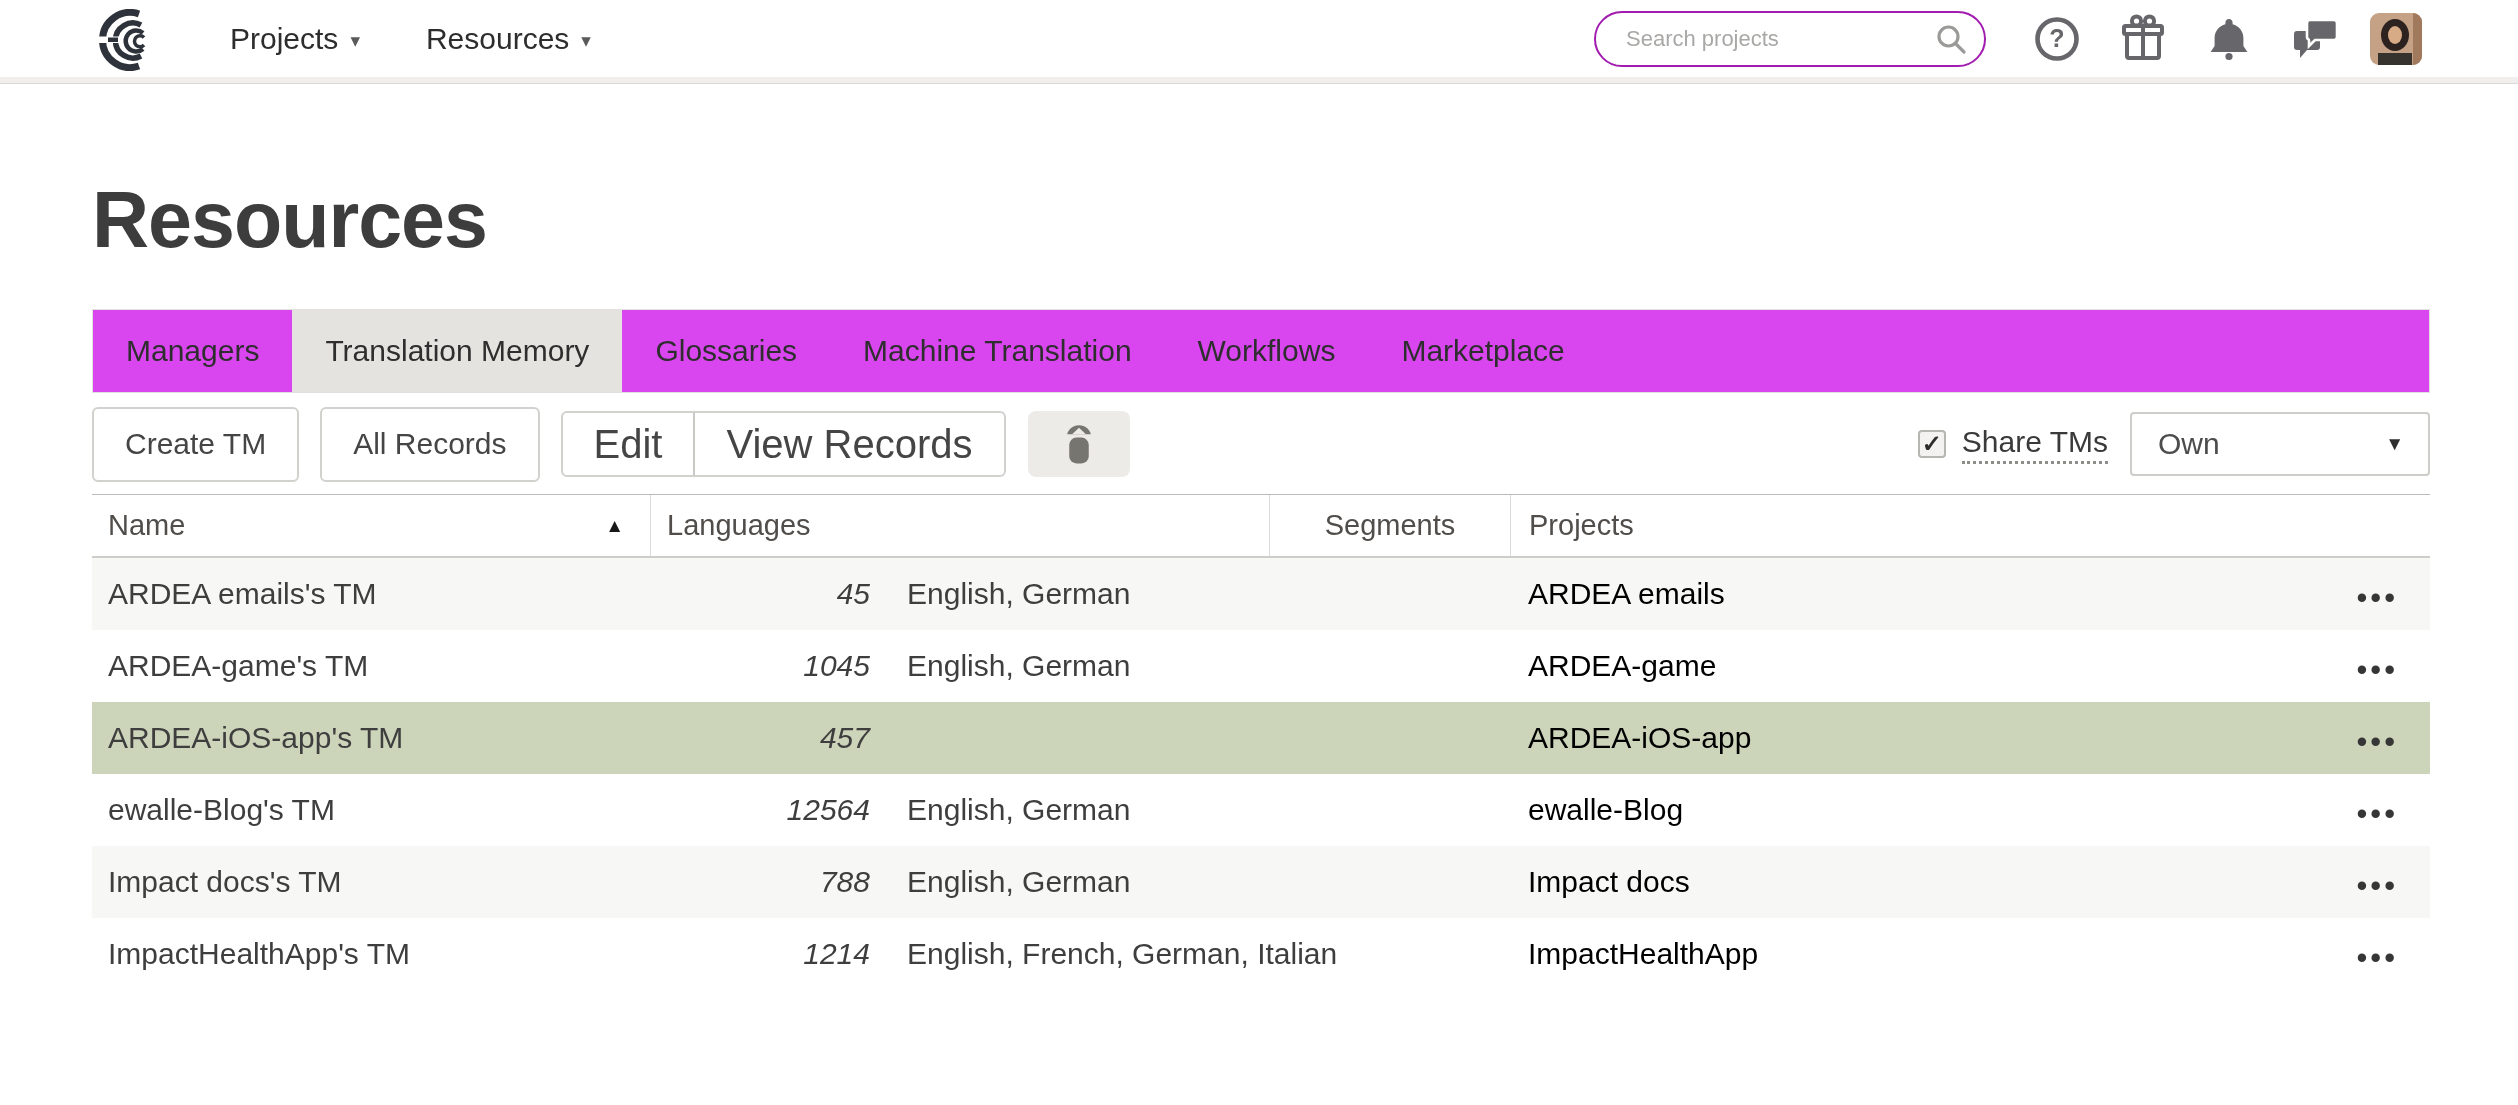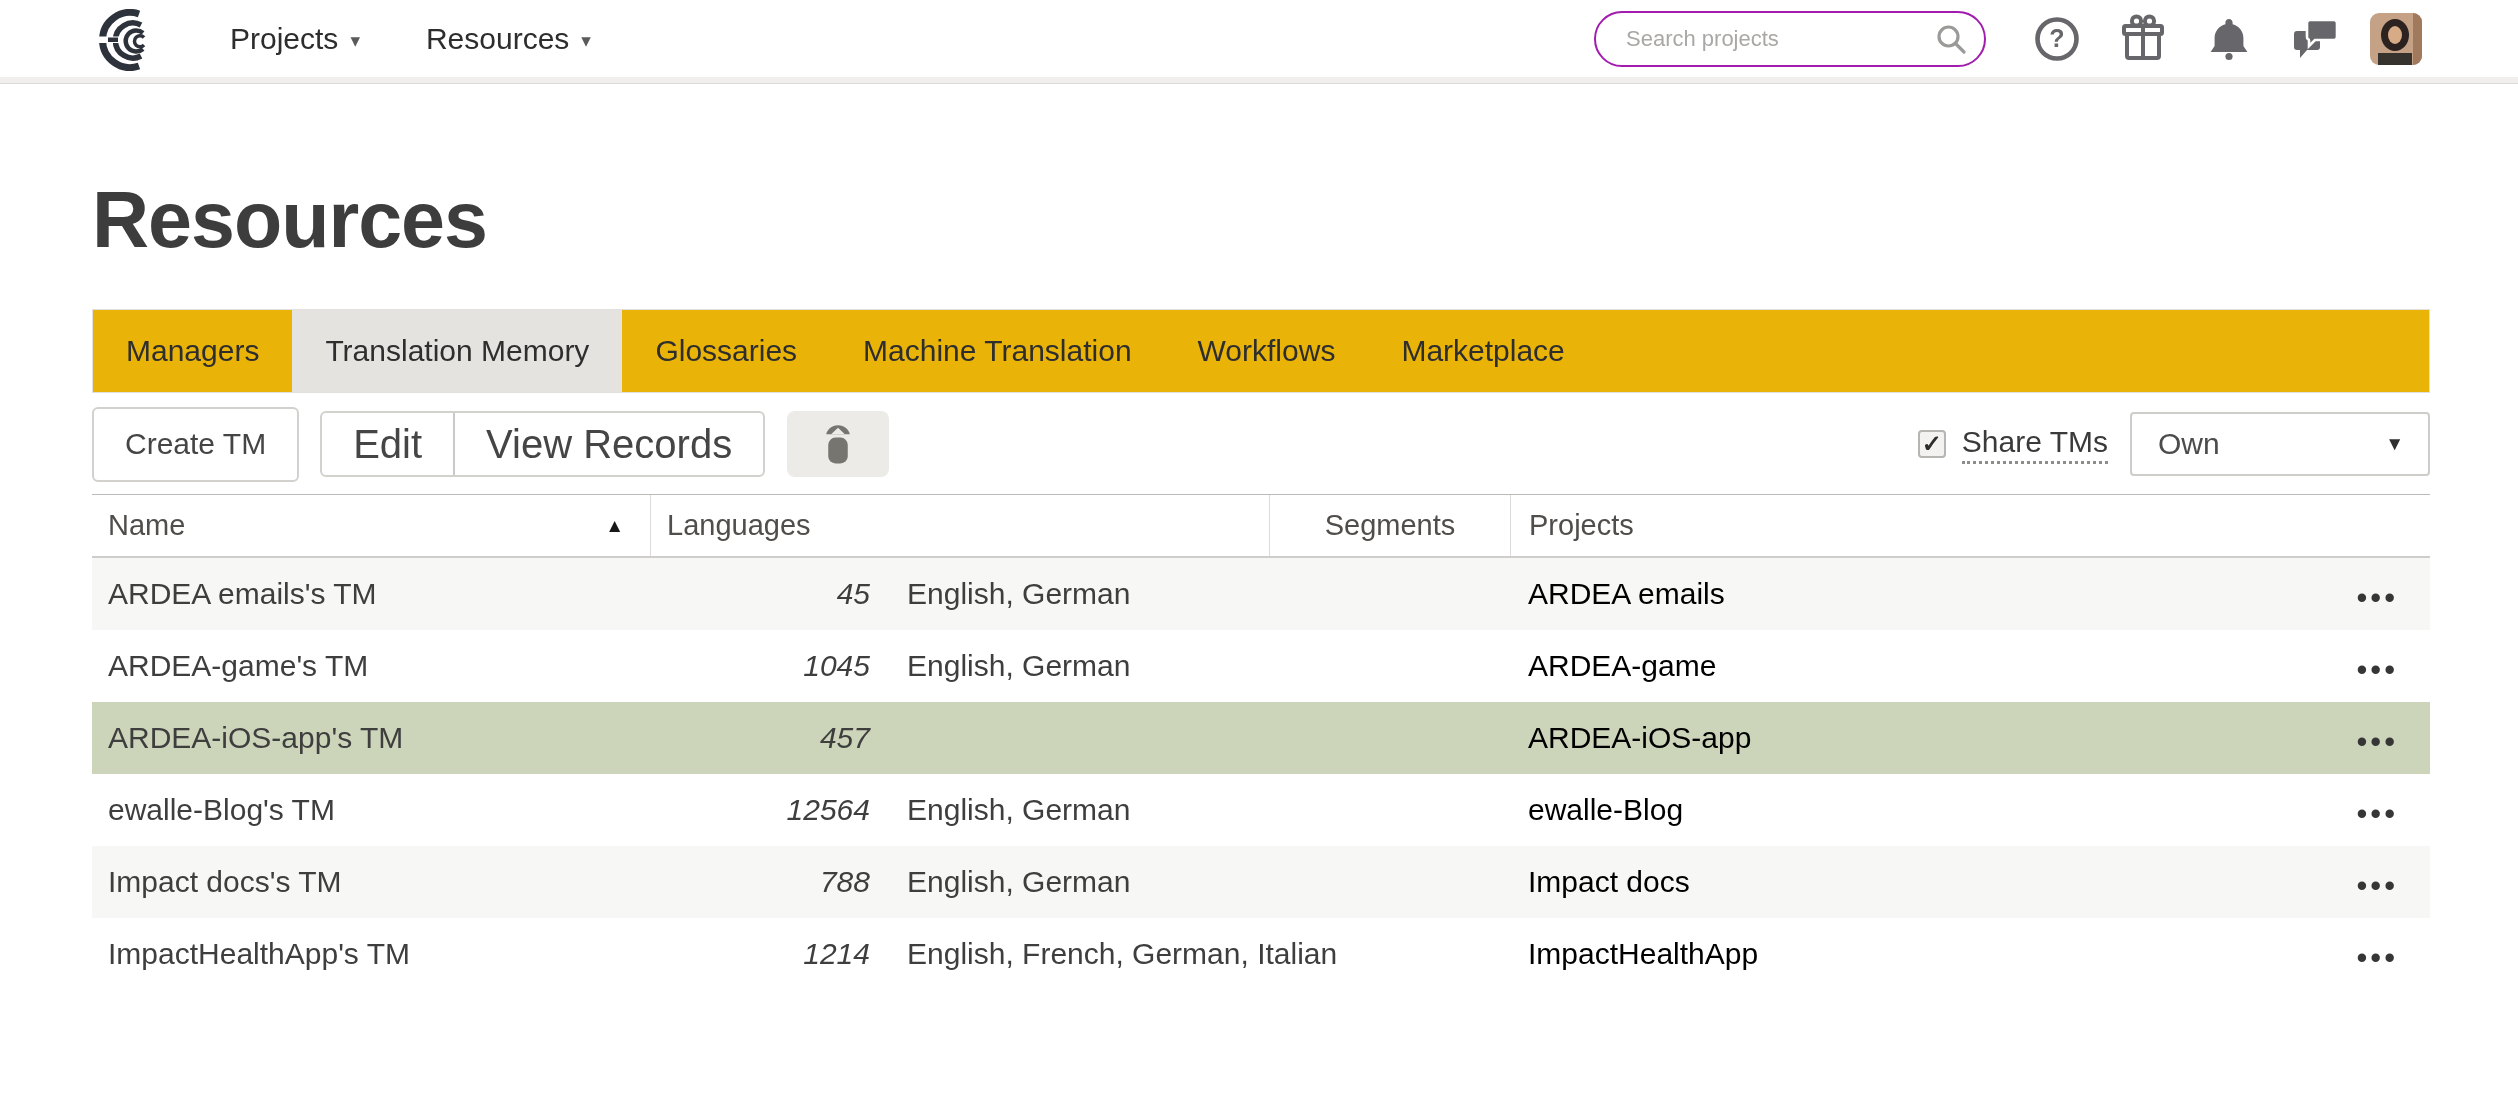--- a/index.html
+++ b/index.html
@@ -38,21 +38,21 @@
   
   .main { padding:0 88px 0 92px; }
   .page-title {
     margin-top:96px; font-size:79px; line-height:1; font-weight:700;
     letter-spacing:-1px; color:#3d3d3d;
   }
 
   
   .tabbar {
     margin-top:50px; height:84px; display:flex; align-items:stretch;
-    background:#eab308; border:1px solid #e2e0dc;
+    background:#d946ef; border:1px solid #e2e0dc;
   }
   .tab {
     display:flex; align-items:center; padding:0 33px;
     font-size:30px; color:#2e2e2e; cursor:pointer; white-space:nowrap;
   }
   .tab.active { background:#e5e3df; }
 
   
   .toolbar { margin-top:18px; height:66px; display:flex; align-items:center; }
   .btn {
@@ -212,20 +212,21 @@
       <div class="tab">Managers</div>
       <div class="tab active">Translation Memory</div>
       <div class="tab">Glossaries</div>
       <div class="tab">Machine Translation</div>
       <div class="tab">Workflows</div>
       <div class="tab">Marketplace</div>
     </div>
 
     <div class="toolbar">
       <div class="btn">Create TM</div>
+      <div class="btn">All Records</div>
       <div class="btn-group">
         <div class="seg">Edit</div>
         <div class="seg">View Records</div>
       </div>
       <div class="trash-btn">
         <svg viewBox="0 0 64 64" width="52" height="52">
           <path d="M32 9 C24 9 18.5 14.5 17.5 20 L46.5 20 C45.5 14.5 40 9 32 9 Z" fill="#77756f"></path>
           <path d="M32 12 l8.5 8 h-17 z" fill="#edebe7"></path>
           <rect x="20" y="24" width="24" height="32" rx="9" fill="#77756f"></rect>
         </svg>

